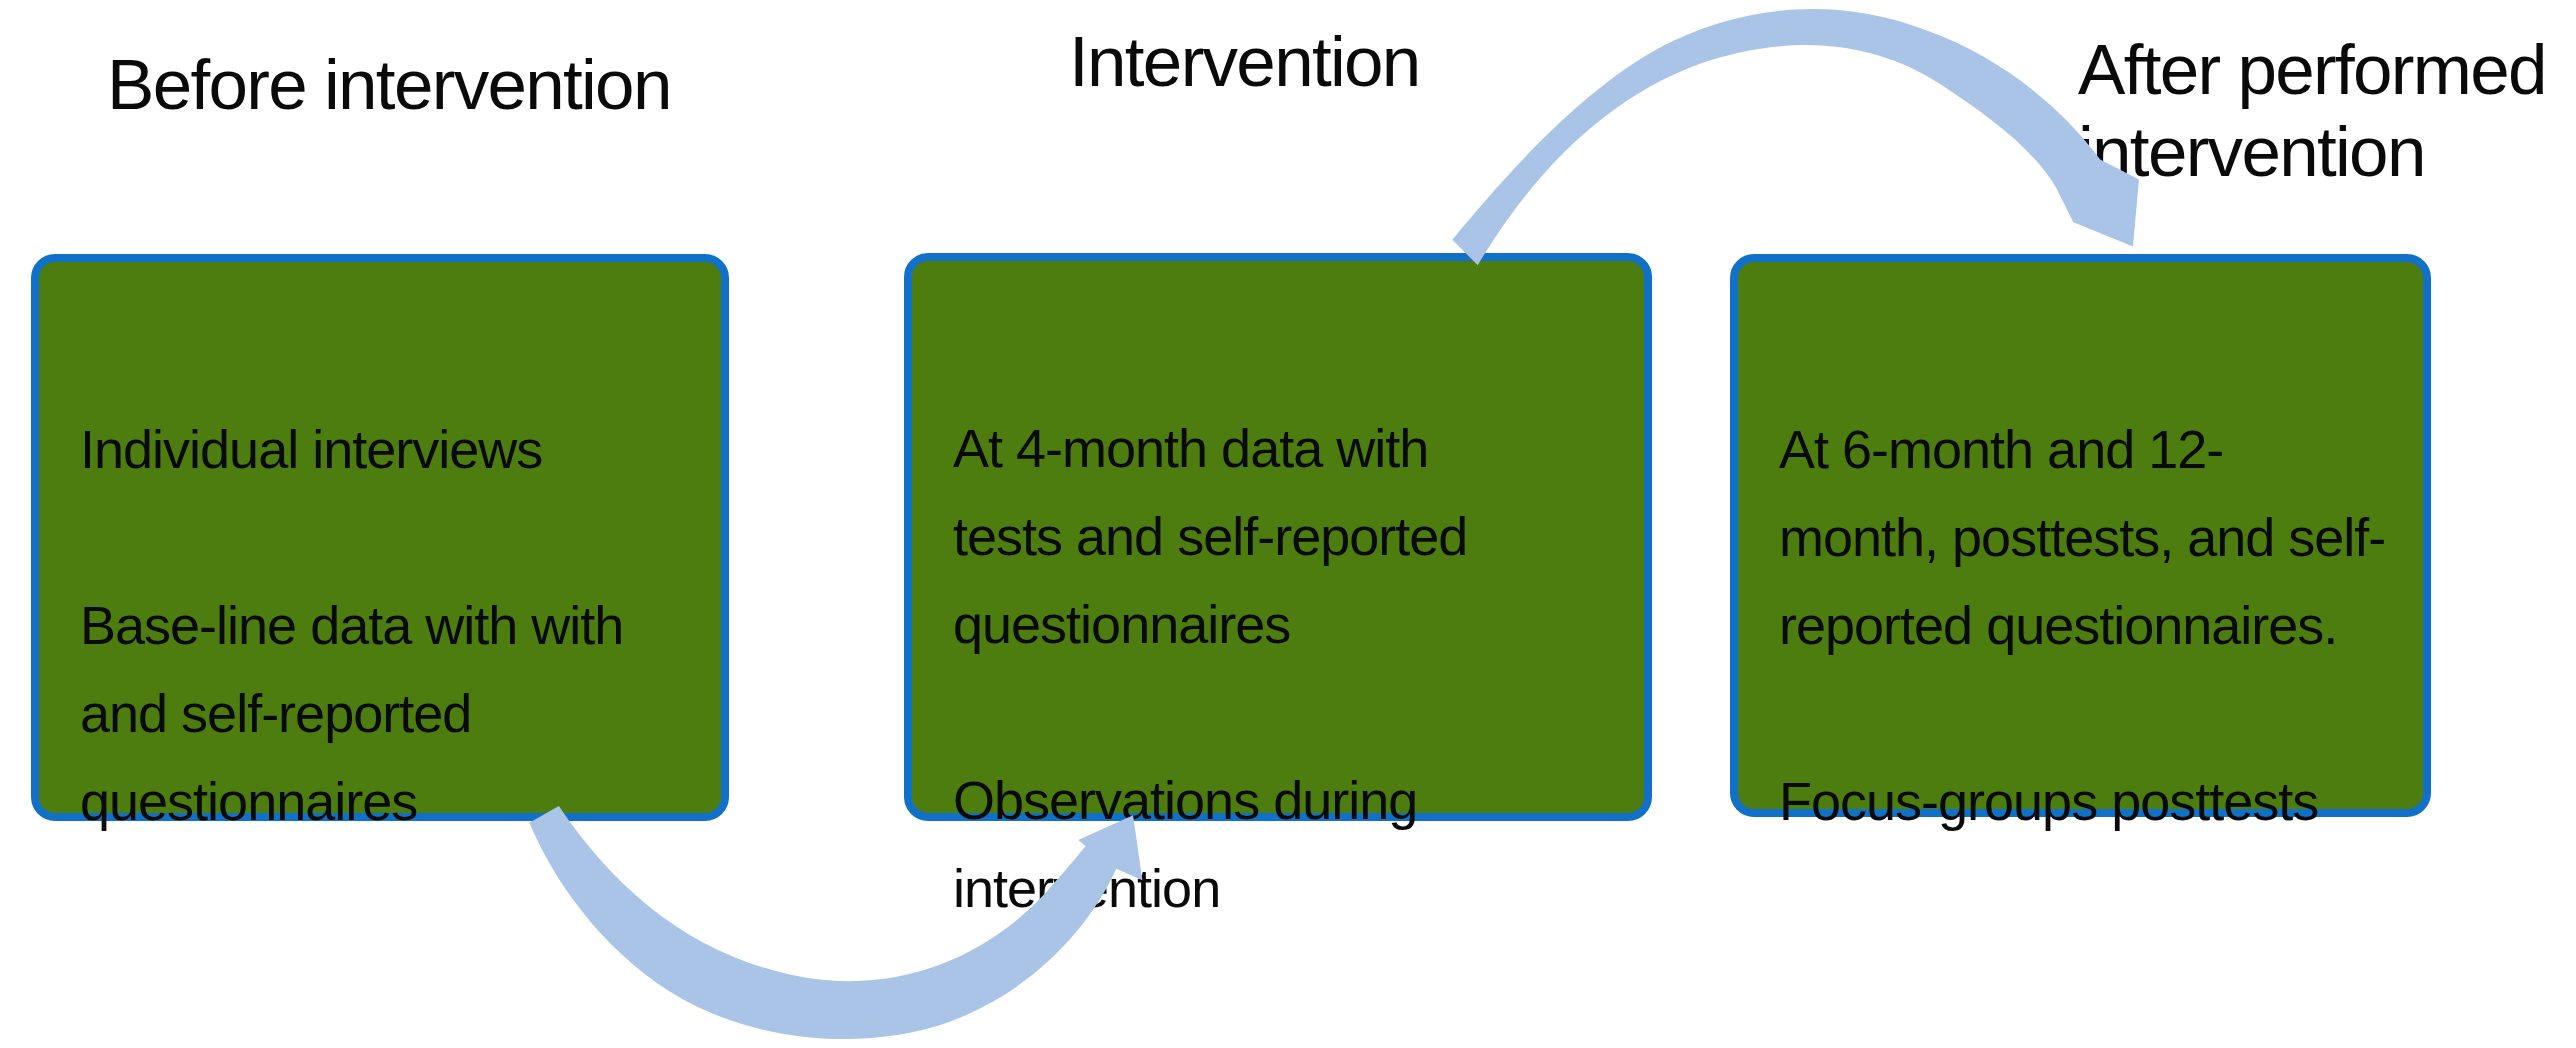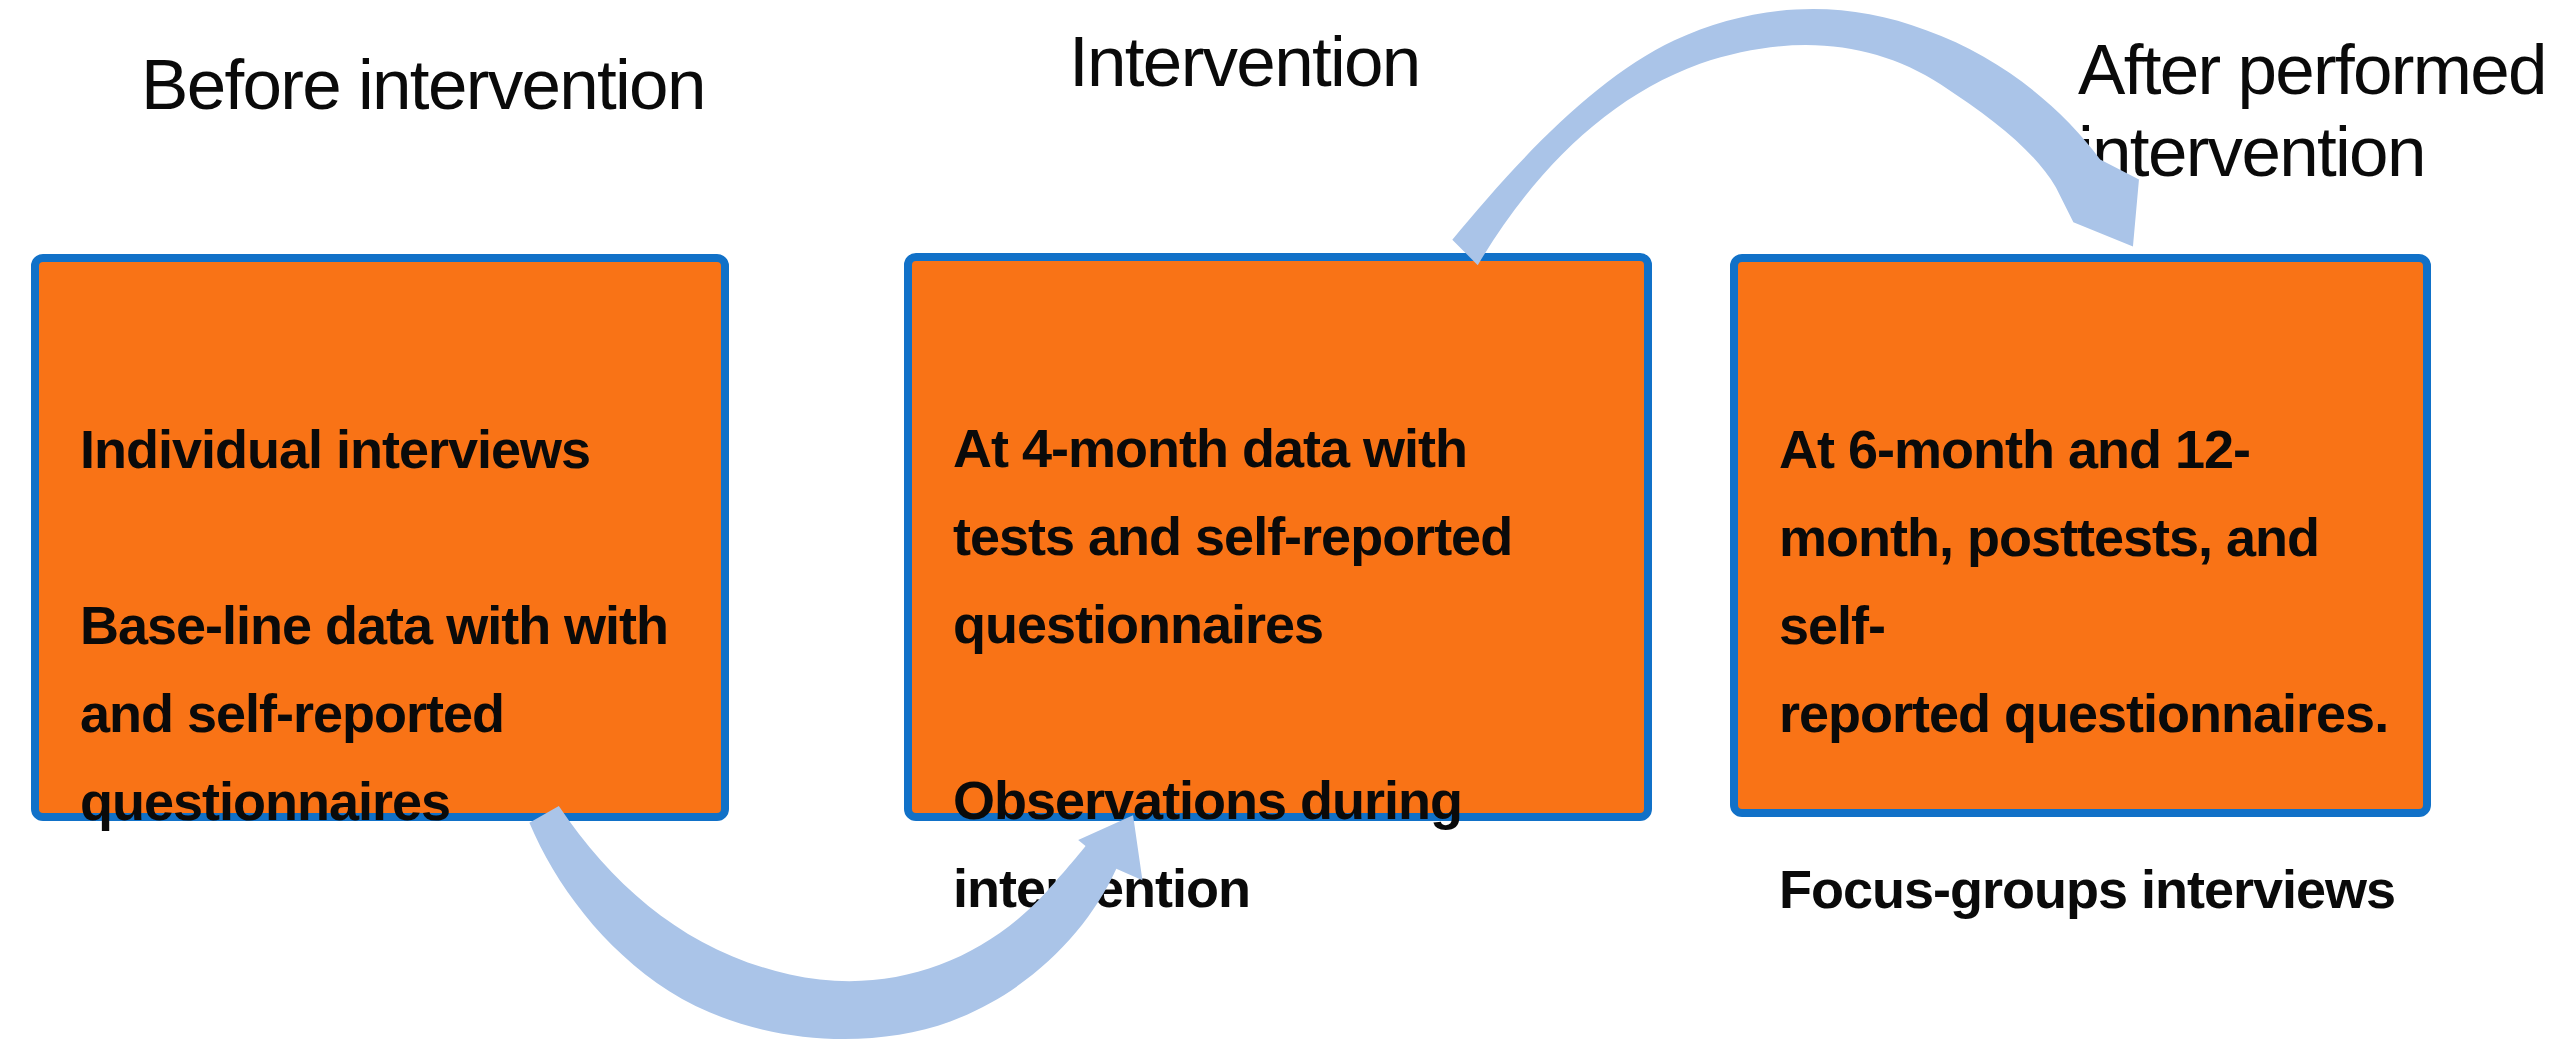--- a/index.html
+++ b/index.html
@@ -17,31 +17,30 @@
     color: #0a0a0a;
   }
   .stage-title {
     position: absolute;
     font-size: 71px;
     line-height: 82px;
     letter-spacing: -1.7px;
     white-space: pre-line;
     color: #0a0a0a;
   }
-  #title-before { left: 107px;  top: 44px; margin-left: 34px;  }
+  #title-before { left: 107px;  top: 44px;  }
   #title-during { left: 1069px; top: 21.4px;  }
   #title-after  { left: 2078px; top: 29.4px;  }
 
   .stage-box {
     position: absolute;
-    background: #f97316;
+    background: #4d7c0f;
     border: 8.7px solid #1171c8;
-    border-radius: 12px;
+    border-radius: 24px;
     box-sizing: border-box;
-    font-weight: bold;
   }
   #box-before { left: 31px;   top: 254px; width: 698px; height: 567px; }
   #box-during { left: 904px; top: 253px; width: 748px; height: 568px; }
   #box-after  { left: 1730px; top: 254px; width: 701px; height: 563px; }
 
   .box-text {
     margin: 55px 12px 0 41px;
     font-size: 54px;
     line-height: 88px;
     letter-spacing: -1px;
@@ -86,21 +85,21 @@
       <p>Observations during
 intervention</p>
     </div>
   </div>
 
   <div class="stage-box" id="box-after">
     <div class="box-text">
       <p>At 6-month and 12-
 month, posttests, and self-
 reported questionnaires.</p>
-      <p>Focus-groups interviews</p>
+      <p>Focus-groups posttests</p>
     </div>
   </div>
 
   <svg id="arrow-layer" viewBox="0 0 3849 1567" xmlns="http://www.w3.org/2000/svg">
 
     <path d="M 791 1229
              L 835 1204
              C 920 1330 1030 1422 1180 1456
              C 1330 1489 1468 1437 1564 1332
              C 1594 1298 1612 1277 1622 1264

